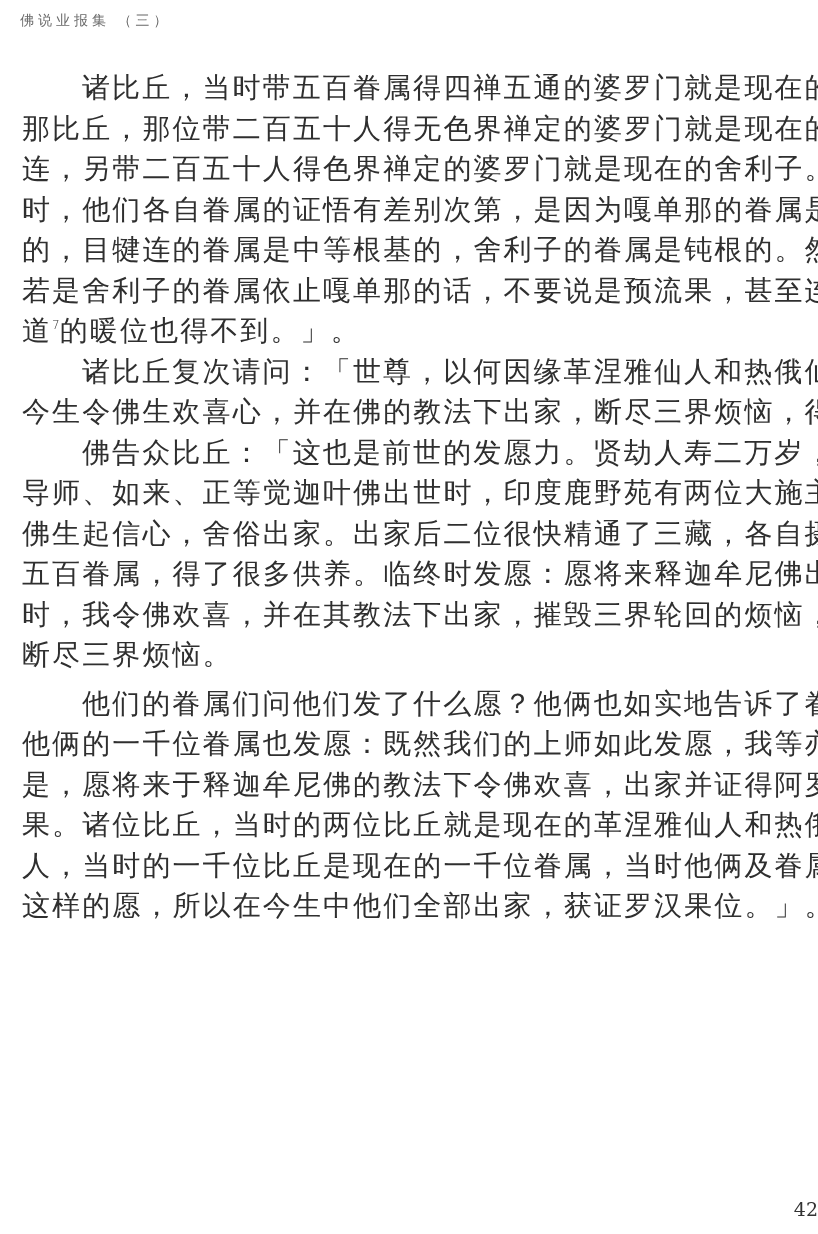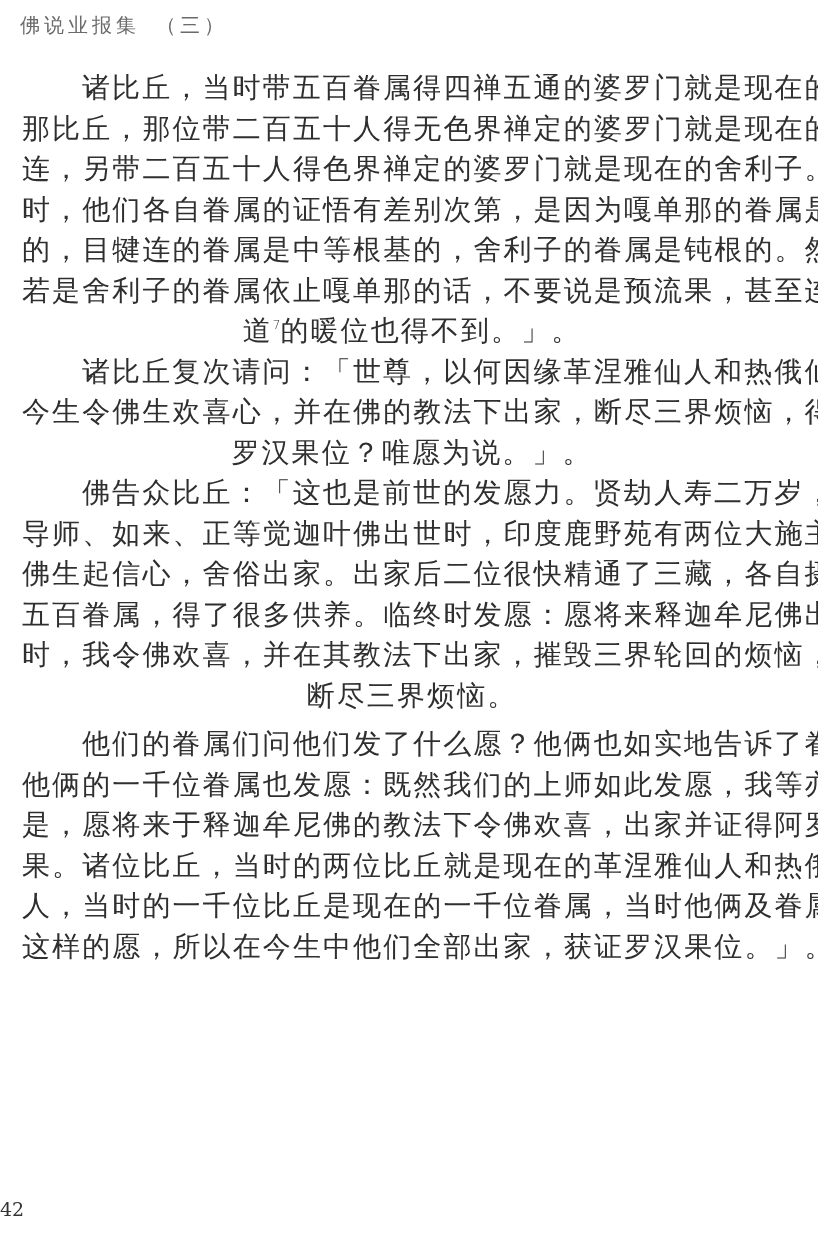--- a/index.html
+++ b/index.html
@@ -12,41 +12,40 @@
       height: 1234px;
       position: relative;
       overflow: hidden;
       font-family: "DejaVu Sans", "Liberation Sans", sans-serif;
       color: #2b2b2b;
     }
     .running-header {
       position: absolute;
       left: 20px;
       top: 12px;
-      font-size: 20px;
+      font-size: 14px;
       letter-spacing: 4px;
       color: #6a6a6a;
-      font-family: Liberation Mono, monospace;
+      font-family: Liberation Serif, serif;
     }
     .content {
       position: absolute;
       left: 22px;
       top: 68px;
       width: 780px;
     }
     .line {
       height: 40.5px;
       line-height: 40.5px;
       font-size: 28px;
       white-space: nowrap;
       letter-spacing: 2.1px;
       color: #2f2f2f;
       font-family: "DejaVu Sans", sans-serif;
       font-weight: 300;
-      text-align: center;
     }
     .line.indent {
       padding-left: 60px;
     }
     .line.justify {
       text-align: justify;
       text-align-last: justify;
     }
     .gap {
       height: 8px;
@@ -56,21 +55,21 @@
       vertical-align: top;
       position: relative;
       top: -6px;
       letter-spacing: 0;
     }
     .page-number {
       position: absolute;
       left: 0;
       width: 818px;
       top: 1198px;
-      text-align: left;
+      text-align: right;
       font-size: 19px;
       font-family: "DejaVu Serif", "Liberation Serif", serif;
       color: #333333;
     }
   </style>
 </head>
 <body>
 
 <div class="running-header">佛说业报集 （三）</div>
 
@@ -82,21 +81,20 @@
     <div class="line justify">连，另带二百五十人得色界禅定的婆罗门就是现在的舍利子。当</div>
     <div class="line justify">时，他们各自眷属的证悟有差别次第，是因为嘎单那的眷属是利根</div>
     <div class="line justify">的，目犍连的眷属是中等根基的，舍利子的眷属是钝根的。然而，</div>
     <div class="line justify">若是舍利子的眷属依止嘎单那的话，不要说是预流果，甚至连加行</div>
     <div class="line"><span>道</span><sup class="fn">7</sup><span>的暖位也得不到。」。</span></div>
   </div>
 
   <div>
     <div class="line indent justify">诸比丘复次请问：「世尊，以何因缘革涅雅仙人和热俄仙人，</div>
     <div class="line justify">今生令佛生欢喜心，并在佛的教法下出家，断尽三界烦恼，得证阿</div>
-    <div class="line">罗汉果位？唯愿为说。」。</div>
   </div>
 
   <div>
     <div class="line indent justify">佛告众比丘：「这也是前世的发愿力。贤劫人寿二万岁，人天</div>
     <div class="line justify">导师、如来、正等觉迦叶佛出世时，印度鹿野苑有两位大施主，对</div>
     <div class="line justify">佛生起信心，舍俗出家。出家后二位很快精通了三藏，各自摄受了</div>
     <div class="line justify">五百眷属，得了很多供养。临终时发愿：愿将来释迦牟尼佛出世</div>
     <div class="line justify">时，我令佛欢喜，并在其教法下出家，摧毁三界轮回的烦恼，获证</div>
     <div class="line">断尽三界烦恼。</div>
   </div>

